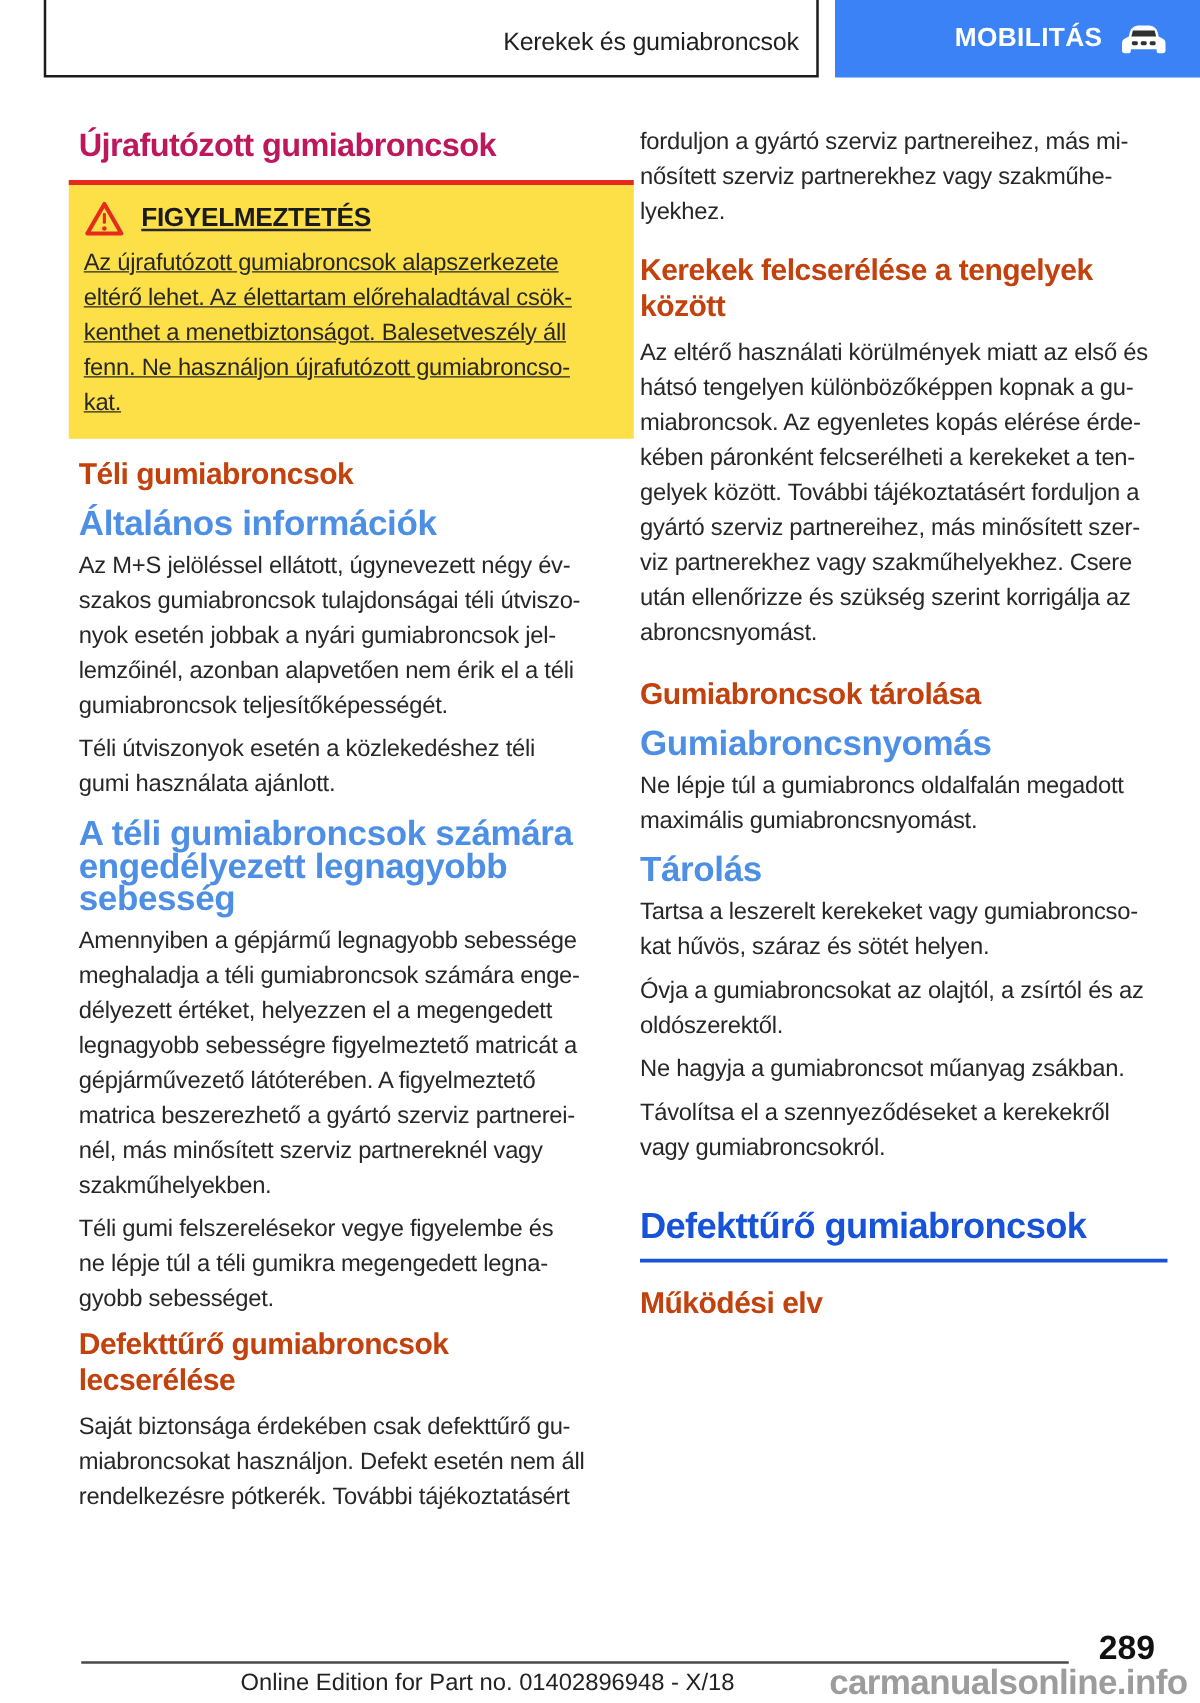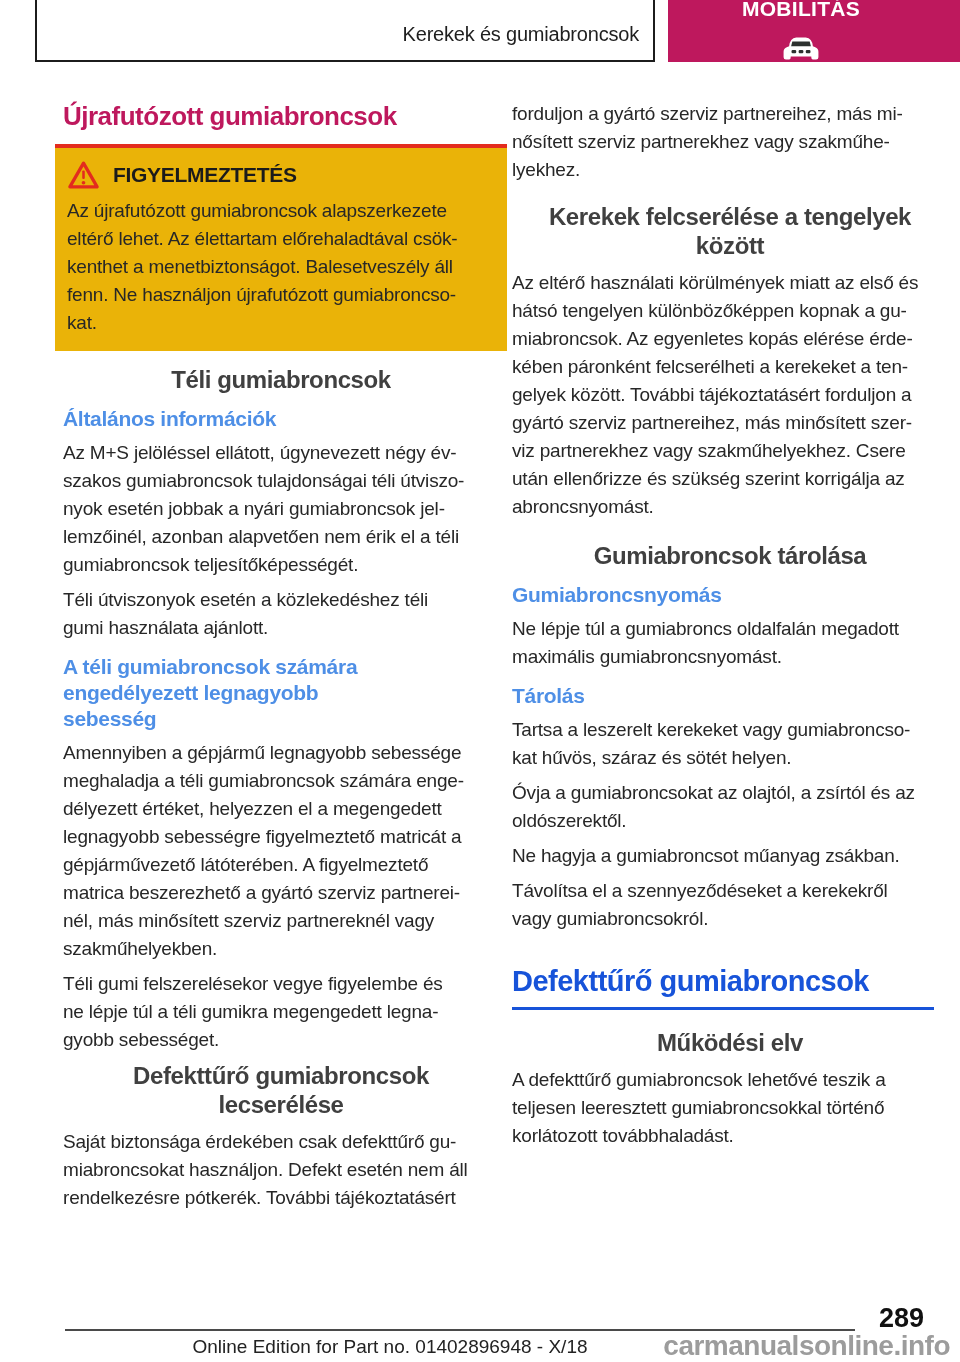--- a/index.html
+++ b/index.html
@@ -12,53 +12,53 @@
   
   .breadcrumb-box{
     position:absolute;left:35px;top:-8px;width:620px;height:70px;
     background:#ffffff;border:2px solid #1c1c1c;box-sizing:border-box;
     display:flex;align-items:flex-end;justify-content:flex-end;
     padding:0 14px 14px 0;
   }
   .breadcrumb-box span{font-size:20px;color:#1f1f1f;letter-spacing:-0.2px;}
   .mobility-tab{
     position:absolute;left:668px;top:0;width:292px;height:62px;
-    background:#be185d;display:flex;align-items:center;justify-content:flex-end;
-    gap:14px;padding-right:26px;box-sizing:border-box;flex-direction:column;
+    background:#3b82f6;display:flex;align-items:center;justify-content:flex-end;
+    gap:14px;padding-right:26px;box-sizing:border-box;
   }
   .mobility-tab span{color:#ffffff;font-size:21px;font-weight:bold;letter-spacing:0.3px;}
   
   .col{position:absolute;top:100px;width:436px;}
   .col-left{left:63px;}
   .col-right{left:512px;}
   .h-title{
     color:#be185d;font-size:26px;line-height:32px;font-weight:bold;
     letter-spacing:-0.5px;margin:0 0 2px 0;white-space:pre;
   }
   .h-chapter{
     color:#1753d9;font-size:29px;line-height:36px;font-weight:bold;
     letter-spacing:-0.5px;margin:30px 14px 18px 0;padding-bottom:8px;
     border-bottom:3px solid #1753d9;white-space:pre;
   }
   .h-section{
-    color:#404040;font-size:24px;line-height:29px;font-weight:bold;
-    letter-spacing:-0.4px;margin:6px 0 9px 0;white-space:pre;text-align:center;
+    color:#c2410c;font-size:24px;line-height:29px;font-weight:bold;
+    letter-spacing:-0.4px;margin:6px 0 9px 0;white-space:pre;
   }
   .h-sub{
-    color:#4e8fe6;font-size:21px;line-height:26px;font-weight:bold;
+    color:#4e8fe6;font-size:28px;line-height:26px;font-weight:bold;
     letter-spacing:-0.3px;margin:12px 0 7px 0;white-space:pre;
   }
   .p{
     font-size:19px;line-height:28px;letter-spacing:-0.2px;
     margin:0 0 7px 0;white-space:pre;color:#272727;
   }
   
   .warning-box{
-    background:#eab308;border-top:4px solid #e32c1e;
-    margin:12px -8px 14px -8px;padding:12px 10px 14px 12px;
+    background:#fde047;border-top:4px solid #e32c1e;
+    margin:12px -8px 14px -8px;padding:12px 10px 14px 12px;text-decoration:underline;
   }
   .warning-head{display:flex;align-items:center;gap:13px;margin-bottom:7px;}
   .warning-head .label{font-size:21px;font-weight:bold;color:#1b1b1b;letter-spacing:-0.3px;}
   
   .footer-rule{position:absolute;left:65px;top:1329px;width:790px;border-top:2px solid #4a4a4a;}
   .page-number{position:absolute;right:36px;top:1303px;font-size:27px;font-weight:bold;color:#111111;}
   .edition-note{position:absolute;left:0;top:1336px;width:780px;text-align:center;font-size:19px;color:#222222;}
   .watermark{position:absolute;right:10px;top:1330px;font-size:28px;color:#9c9c9c;letter-spacing:-0.5px;font-weight:bold;}
   .icon{flex:0 0 auto;display:block;}
 </style>
@@ -157,21 +157,18 @@
   <div class="p">Tartsa a leszerelt kerekeket vagy gumiabroncso-
 kat hűvös, száraz és sötét helyen.</div>
   <div class="p">Óvja a gumiabroncsokat az olajtól, a zsírtól és az
 oldószerektől.</div>
   <div class="p">Ne hagyja a gumiabroncsot műanyag zsákban.</div>
   <div class="p">Távolítsa el a szennyeződéseket a kerekekről
 vagy gumiabroncsokról.</div>
 
   <div class="h-chapter">Defekttűrő gumiabroncsok</div>
   <div class="h-section">Működési elv</div>
-  <div class="p">A defekttűrő gumiabroncsok lehetővé teszik a
-teljesen leeresztett gumiabroncsokkal történő
-korlátozott továbbhaladást.</div>
 </div>
 
 <div class="footer-rule"></div>
 <div class="page-number">289</div>
 <div class="edition-note">Online Edition for Part no. 01402896948 - X/18</div>
 <div class="watermark">carmanualsonline.info</div>
 
 </body></html>

